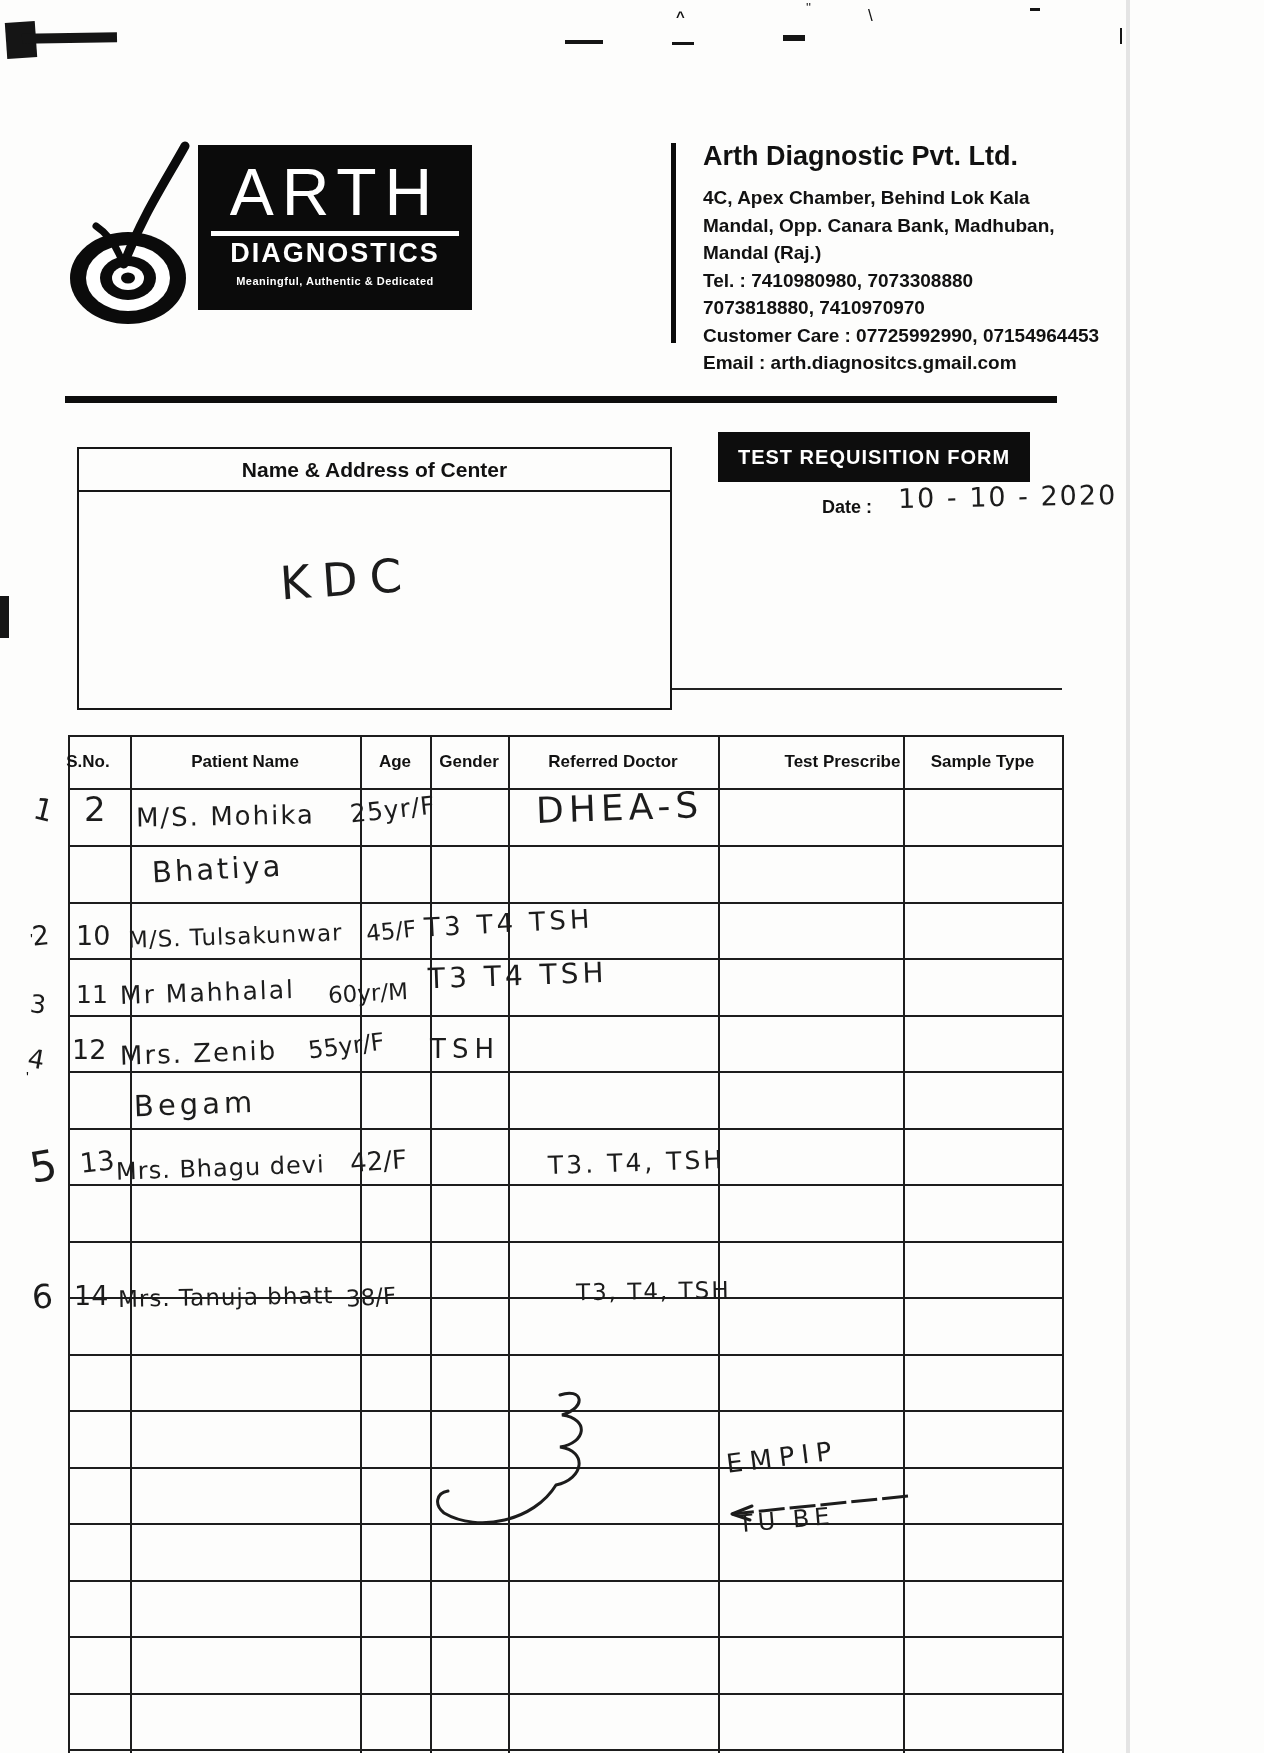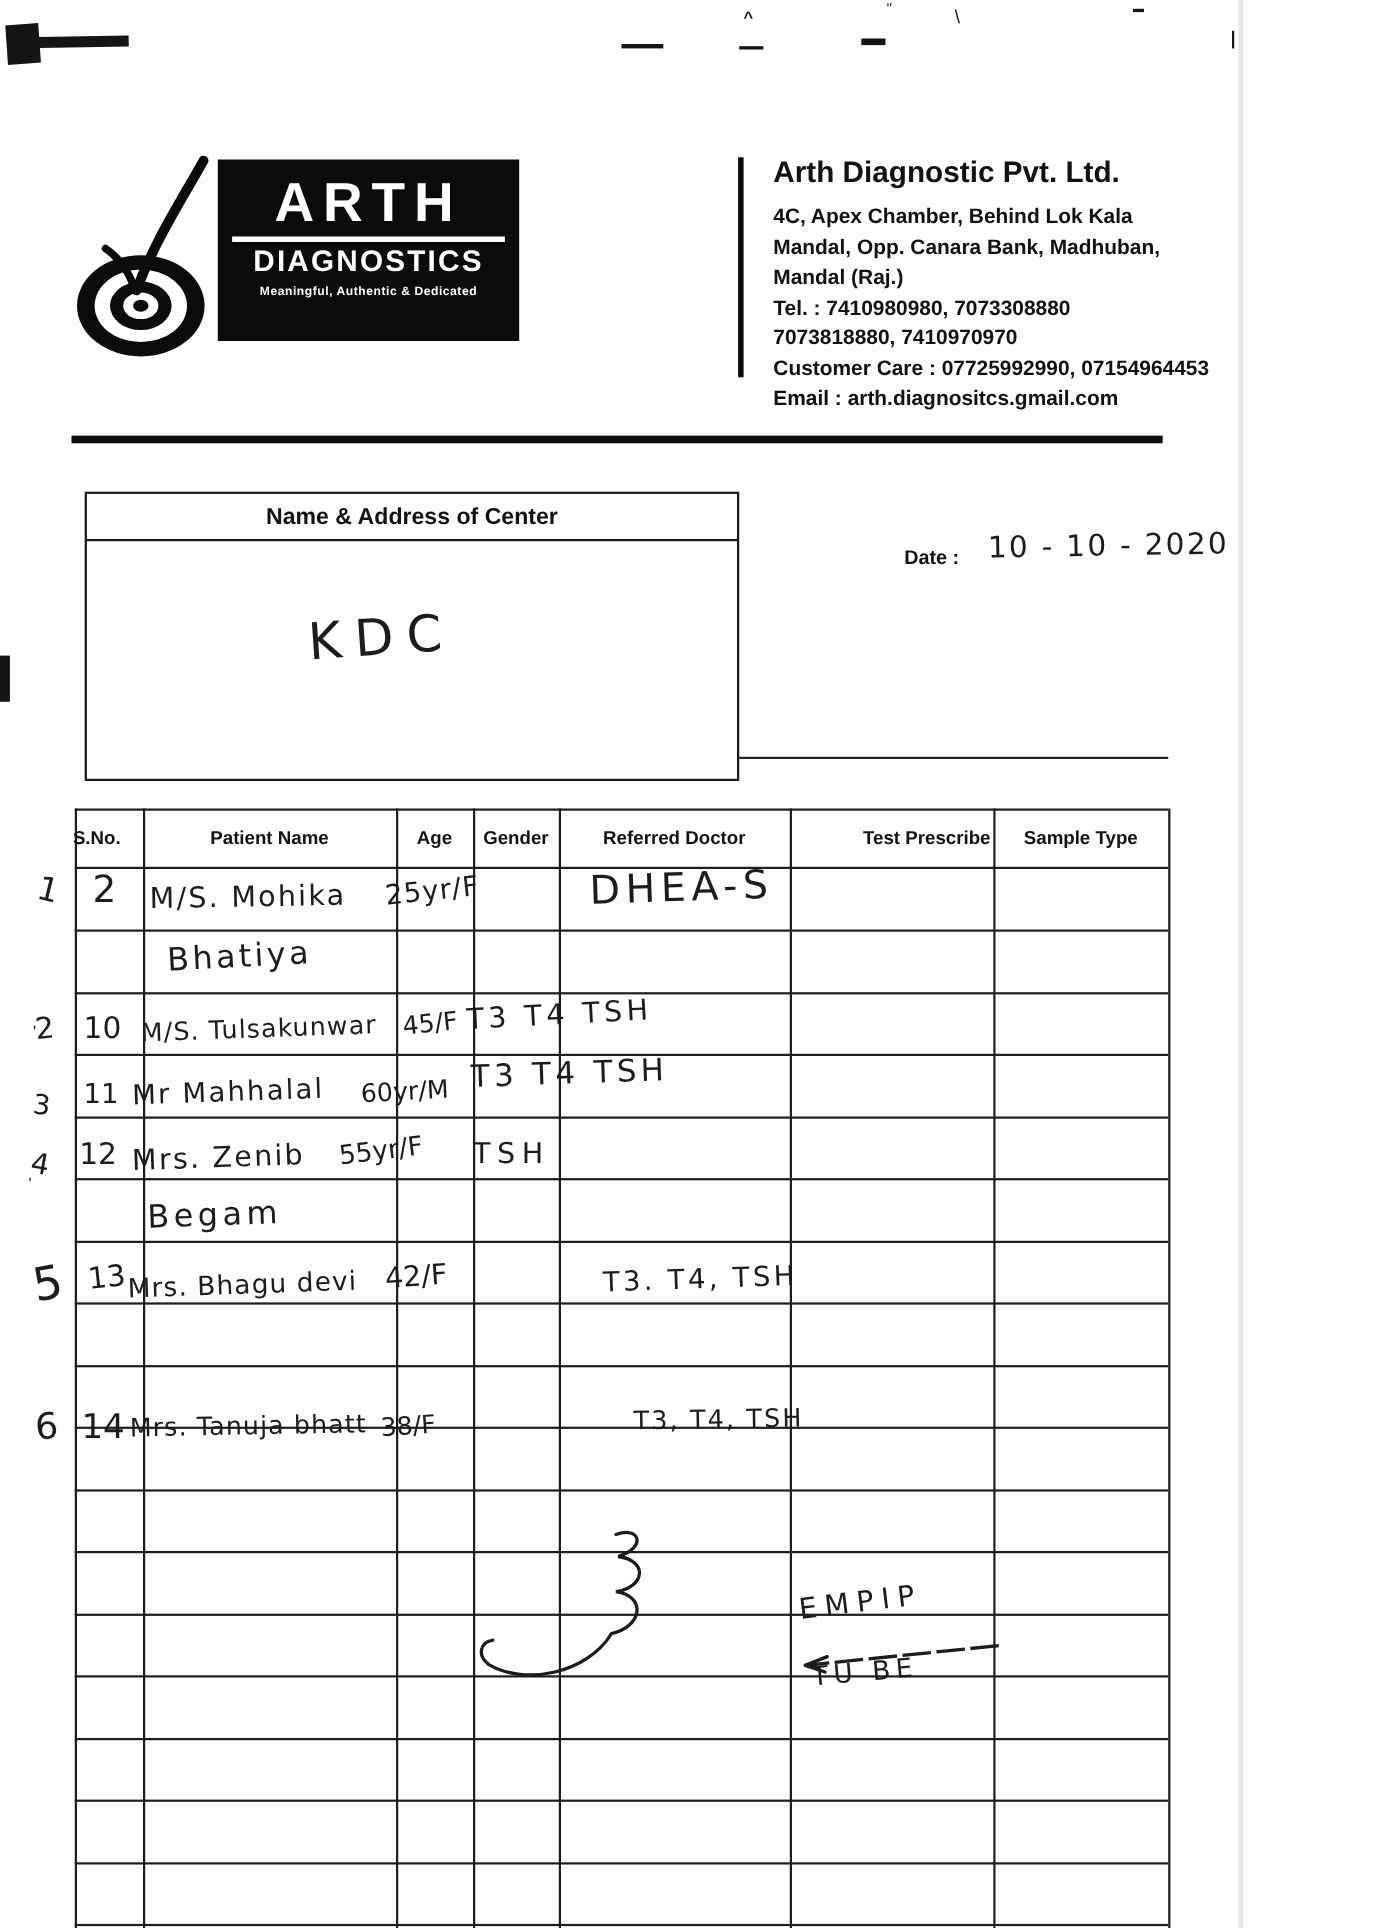--- a/index.html
+++ b/index.html
@@ -3,21 +3,21 @@
 <meta charset="utf-8">
 <style>
   html,body{margin:0;padding:0;background:#ffffff;}
   .page{position:relative;width:1264px;height:1753px;background:#fdfdfc;overflow:hidden;
         font-family:"Liberation Sans", sans-serif;color:#111;}
   .abs{position:absolute;}
   .art{position:absolute;background:#151515;}
   
   .logo-box{position:absolute;left:198px;top:145px;width:274px;height:165px;background:#0b0b0b;
             color:#fff;text-align:center;}
-  .logo-arth{font-size:50px;font-weight:bold;letter-spacing:8px;line-height:1;margin-top:14px;text-align:center;}
+  .logo-arth{font-size:66px;font-weight:normal;letter-spacing:8px;line-height:1;margin-top:14px;text-align:center;}
   .logo-rule{width:248px;height:5px;background:#fff;margin:6px auto 4px auto;}
   .logo-diag{font-size:27px;font-weight:bold;letter-spacing:2px;line-height:1;}
   .logo-tag{font-size:11px;font-weight:bold;letter-spacing:.5px;margin-top:8px;}
   
   .vbar{position:absolute;left:671px;top:143px;width:5px;height:200px;background:#0b0b0b;}
   .co-name{position:absolute;left:703px;top:141px;font-size:27px;font-weight:bold;}
   .co-lines{position:absolute;left:703px;top:184px;font-size:19px;font-weight:bold;line-height:27.5px;}
   
   .hrule{position:absolute;left:65px;top:396px;width:992px;height:7px;background:#0d0d0d;}
   .center-box{position:absolute;left:77px;top:447px;width:595px;height:263px;border:2px solid #161616;box-sizing:border-box;}
@@ -85,20 +85,21 @@
     </div>
   </div>
 
   <div class="hrule"></div>
 
   <div class="center-box">
     <div class="center-box-title">Name &amp; Address of Center</div>
   </div>
   <div class="hw" style="left:280px;top:556px;font-size:46px;letter-spacing:12px;transform:rotate(-4deg);font-weight:400;">KDC</div>
 
+  <div class="trf-banner">TEST REQUISITION FORM</div>
   <div class="date-label">Date :</div>
   <div class="hw" style="left:898px;top:483px;font-size:27px;letter-spacing:2px;transform:rotate(-1deg);">10 - 10 - 2020</div>
   <div class="bottom-seg"></div>
 
   <div id="grid">
       <div class="vline" style="left: 68px; top: 735px; height: 1018px;"></div>
       <div class="vline" style="left: 130px; top: 735px; height: 1018px;"></div>
       <div class="vline" style="left: 360px; top: 735px; height: 1018px;"></div>
       <div class="vline" style="left: 430px; top: 735px; height: 1018px;"></div>
       <div class="vline" style="left: 508px; top: 735px; height: 1018px;"></div>
@@ -160,21 +161,21 @@
   <div class="hw" style="left:430px;top:1036px;font-size:26px;letter-spacing:6px;">TSH</div>
   <div class="hw" style="left:134px;top:1090px;font-size:29px;letter-spacing:4px;transform:rotate(-2deg);">Begam</div>
 
   <div class="hw" style="left:30px;top:1146px;font-size:42px;transform:rotate(-10deg);">5</div>
   <div class="hw" style="left:80px;top:1148px;font-size:27px;transform:rotate(-6deg);">13</div>
   <div class="hw" style="left:116px;top:1156px;font-size:24px;letter-spacing:1px;transform:rotate(-2deg);">Mrs. Bhagu devi</div>
   <div class="hw" style="left:350px;top:1148px;font-size:26px;transform:rotate(-4deg);">42/F</div>
   <div class="hw" style="left:548px;top:1150px;font-size:25px;letter-spacing:3px;transform:rotate(-2deg);">T3. T4, TSH</div>
 
   <div class="hw" style="left:32px;top:1280px;font-size:33px;transform:rotate(-4deg);">6</div>
-  <div class="hw" style="left:74px;top:1282px;font-size:31px;">14</div>
+  <div class="hw" style="left:74px;top:1282px;font-size:27px;">14</div>
   <div class="hw" style="left:118px;top:1286px;font-size:23px;letter-spacing:1px;transform:rotate(-1deg);">Mrs. Tanuja bhatt</div>
   <div class="hw" style="left:346px;top:1286px;font-size:23px;transform:rotate(-4deg);">38/F</div>
   <div class="hw" style="left:576px;top:1280px;font-size:23px;letter-spacing:2px;transform:rotate(-1deg);">T3, T4, TSH</div>
 
   <svg class="abs" style="left:430px;top:1385px;" width="210" height="160" viewBox="0 0 210 160">
     <path d="M130,10 C152,2 158,22 132,30 C160,34 156,58 130,62 C158,66 154,94 126,100
              C104,136 48,148 14,128 C4,120 6,108 18,106" fill="none" stroke="#1c1c1c" stroke-width="3" stroke-linecap="round"></path>
   </svg>
   <div class="hw" style="left:726px;top:1444px;font-size:26px;letter-spacing:7px;transform:rotate(-7deg);">EMPIP</div>
   <svg class="abs" style="left:718px;top:1490px;" width="200" height="40" viewBox="0 0 200 40">

